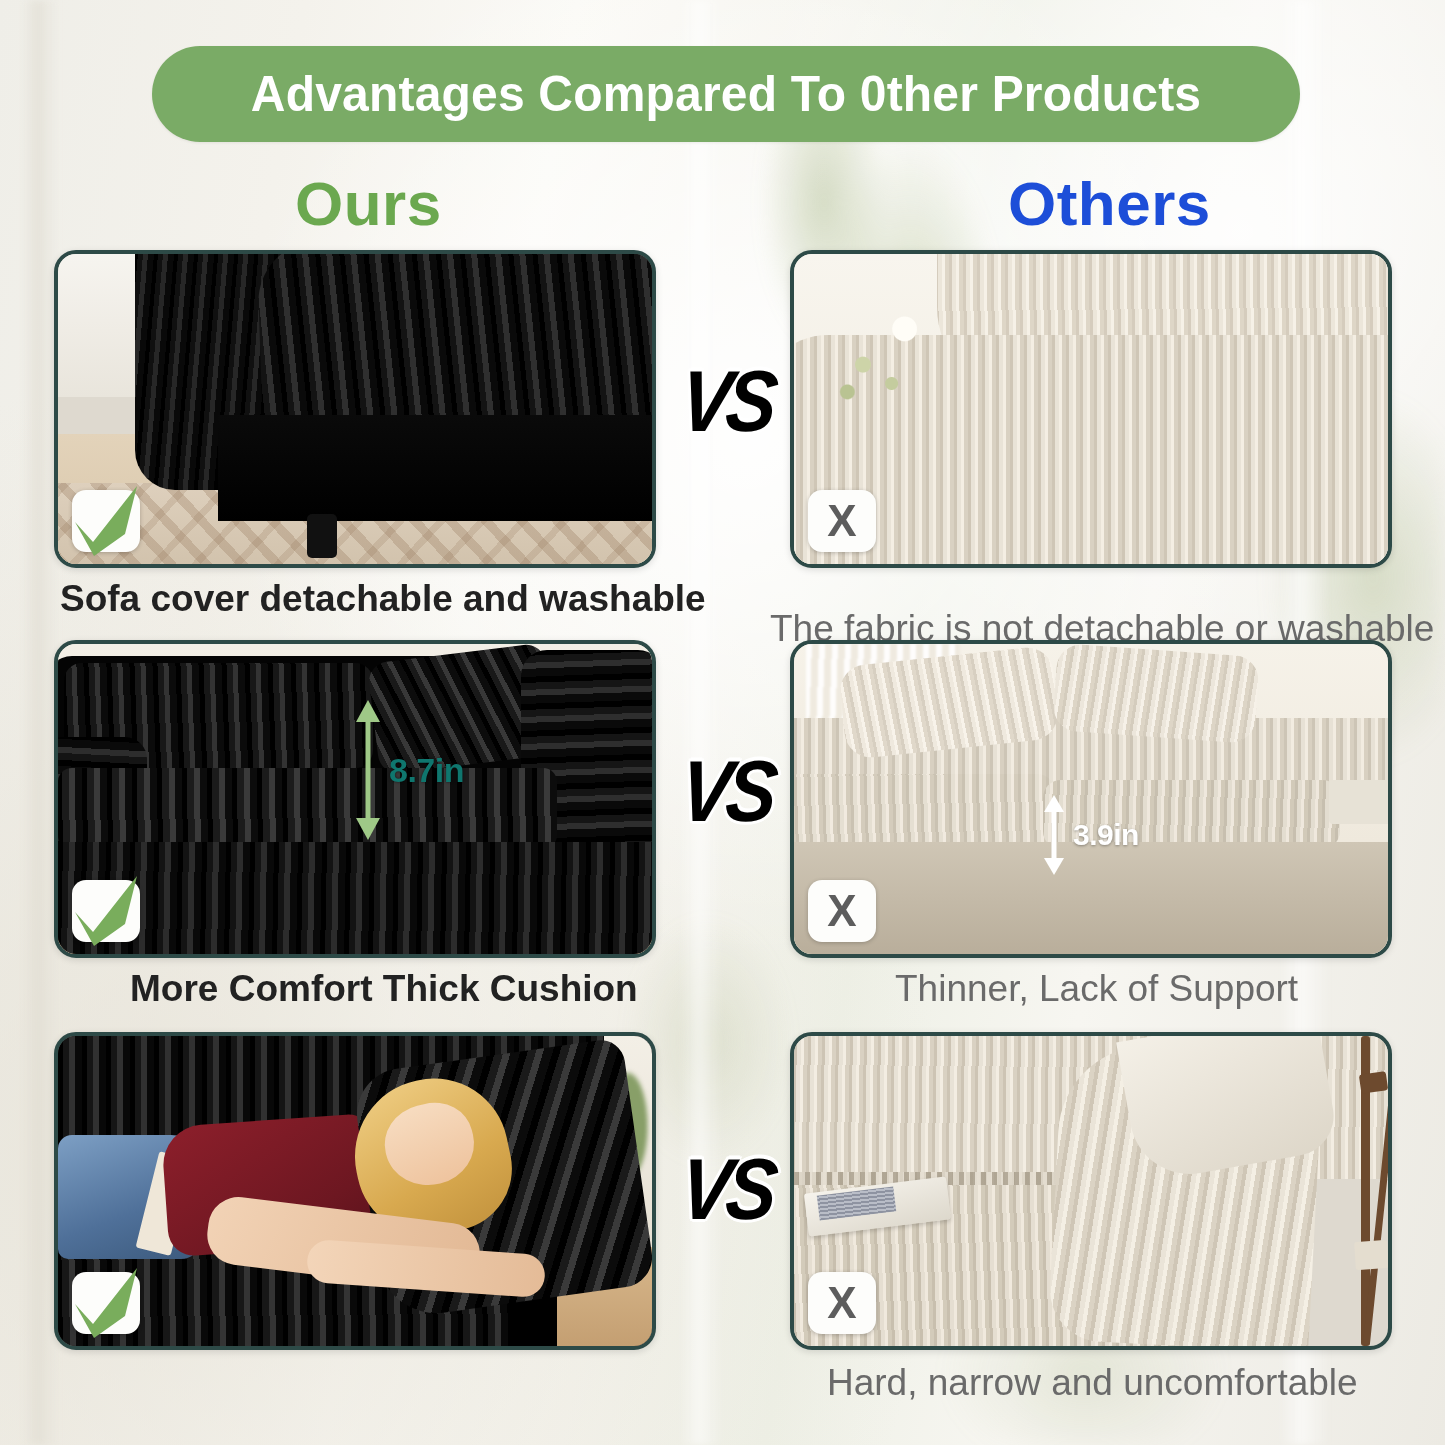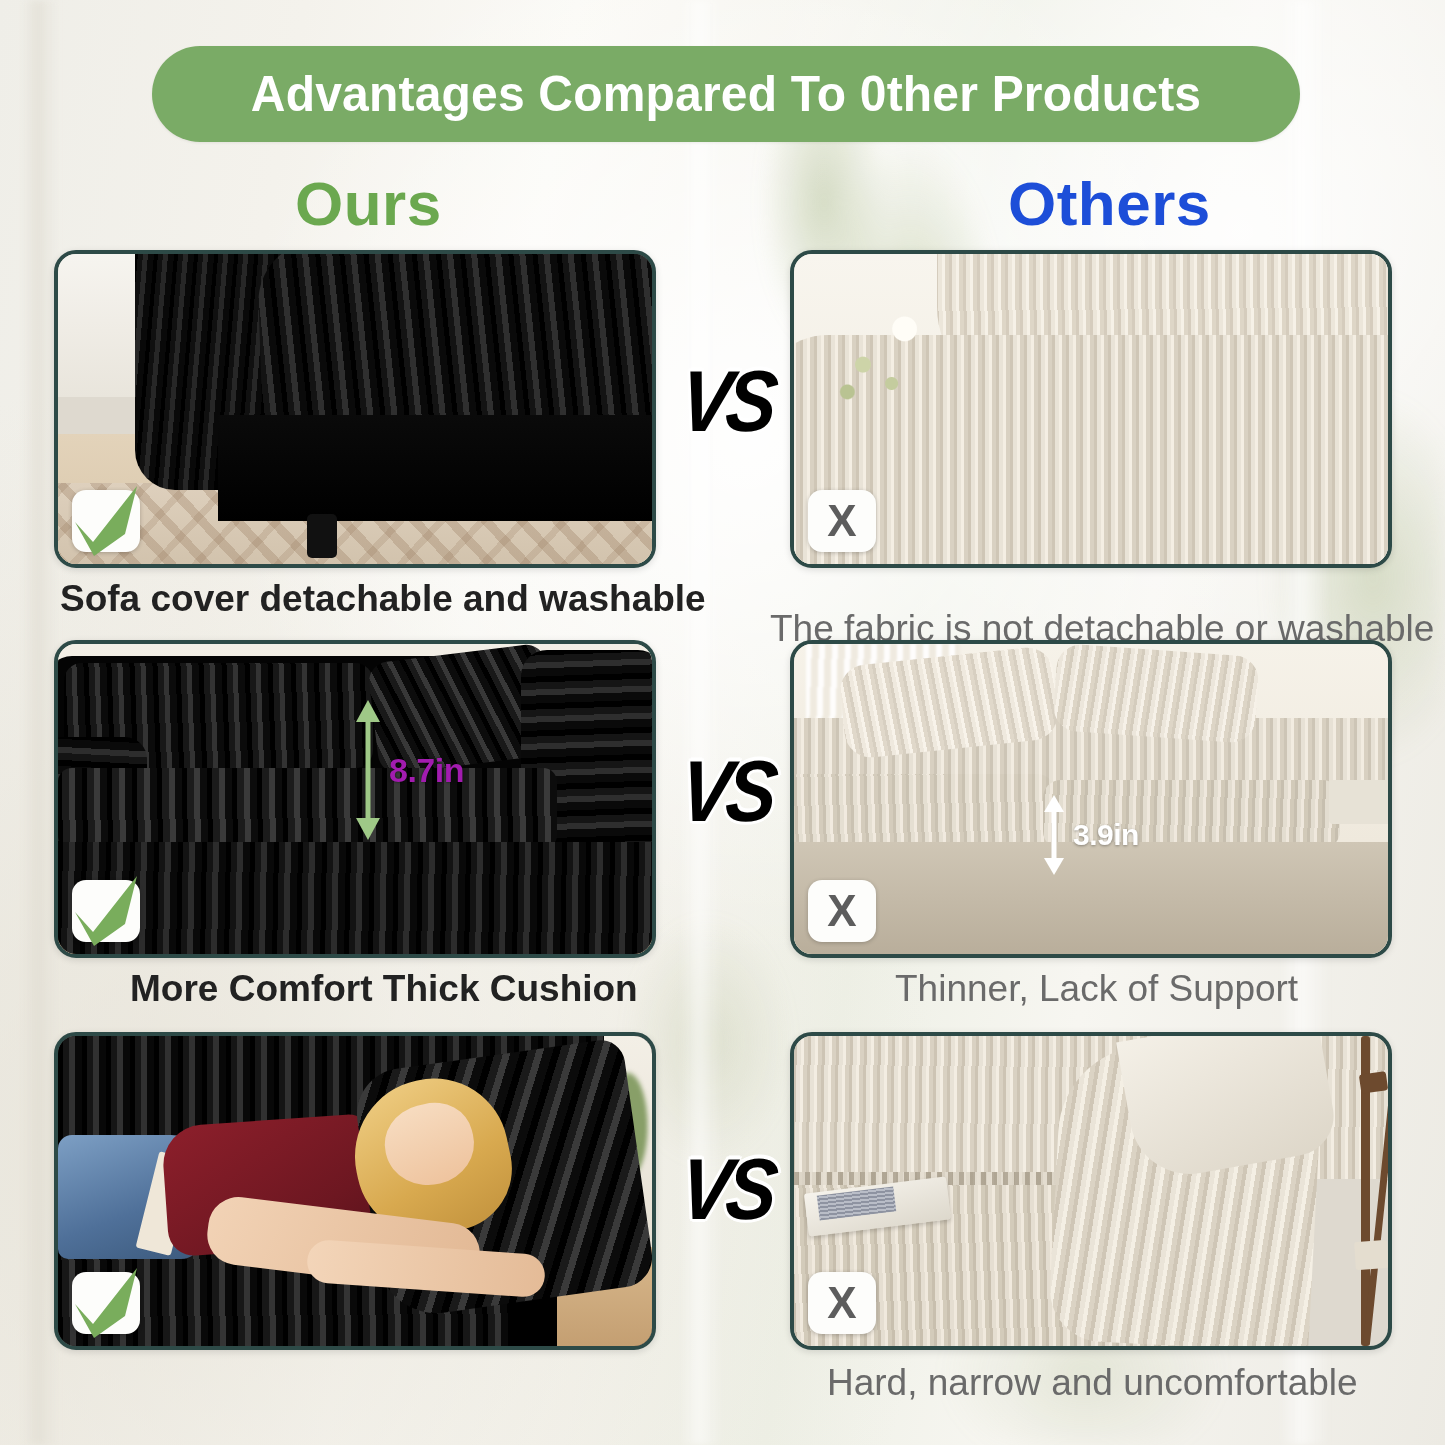--- a/index.html
+++ b/index.html
@@ -285,21 +285,21 @@
   }
 
   
   .measure { position: absolute; display: flex; align-items: center; }
   .measure .arrow { position: relative; }
   .measure .mlabel {
     font-size: 34px; font-weight: 700; letter-spacing: -.5px;
     margin-left: 8px; white-space: nowrap;
   }
   .m-ours  { left: 355px; top: 700px; }
-  .m-ours .mlabel { color: #a21caf; text-shadow: 0 0 3px rgba(0,0,0,.6); }
+  .m-ours .mlabel { color: #0f766e; text-shadow: 0 0 3px rgba(0,0,0,.6); }
   .m-others { left: 1043px; top: 795px; }
   .m-others .mlabel { color: #ffffff; font-size: 30px;
                       text-shadow: 0 1px 3px rgba(0,0,0,.35); }
 
   
   .vs {
     position: absolute;
     width: 150px; height: 96px;
     display: flex; align-items: center; justify-content: center;
   }

